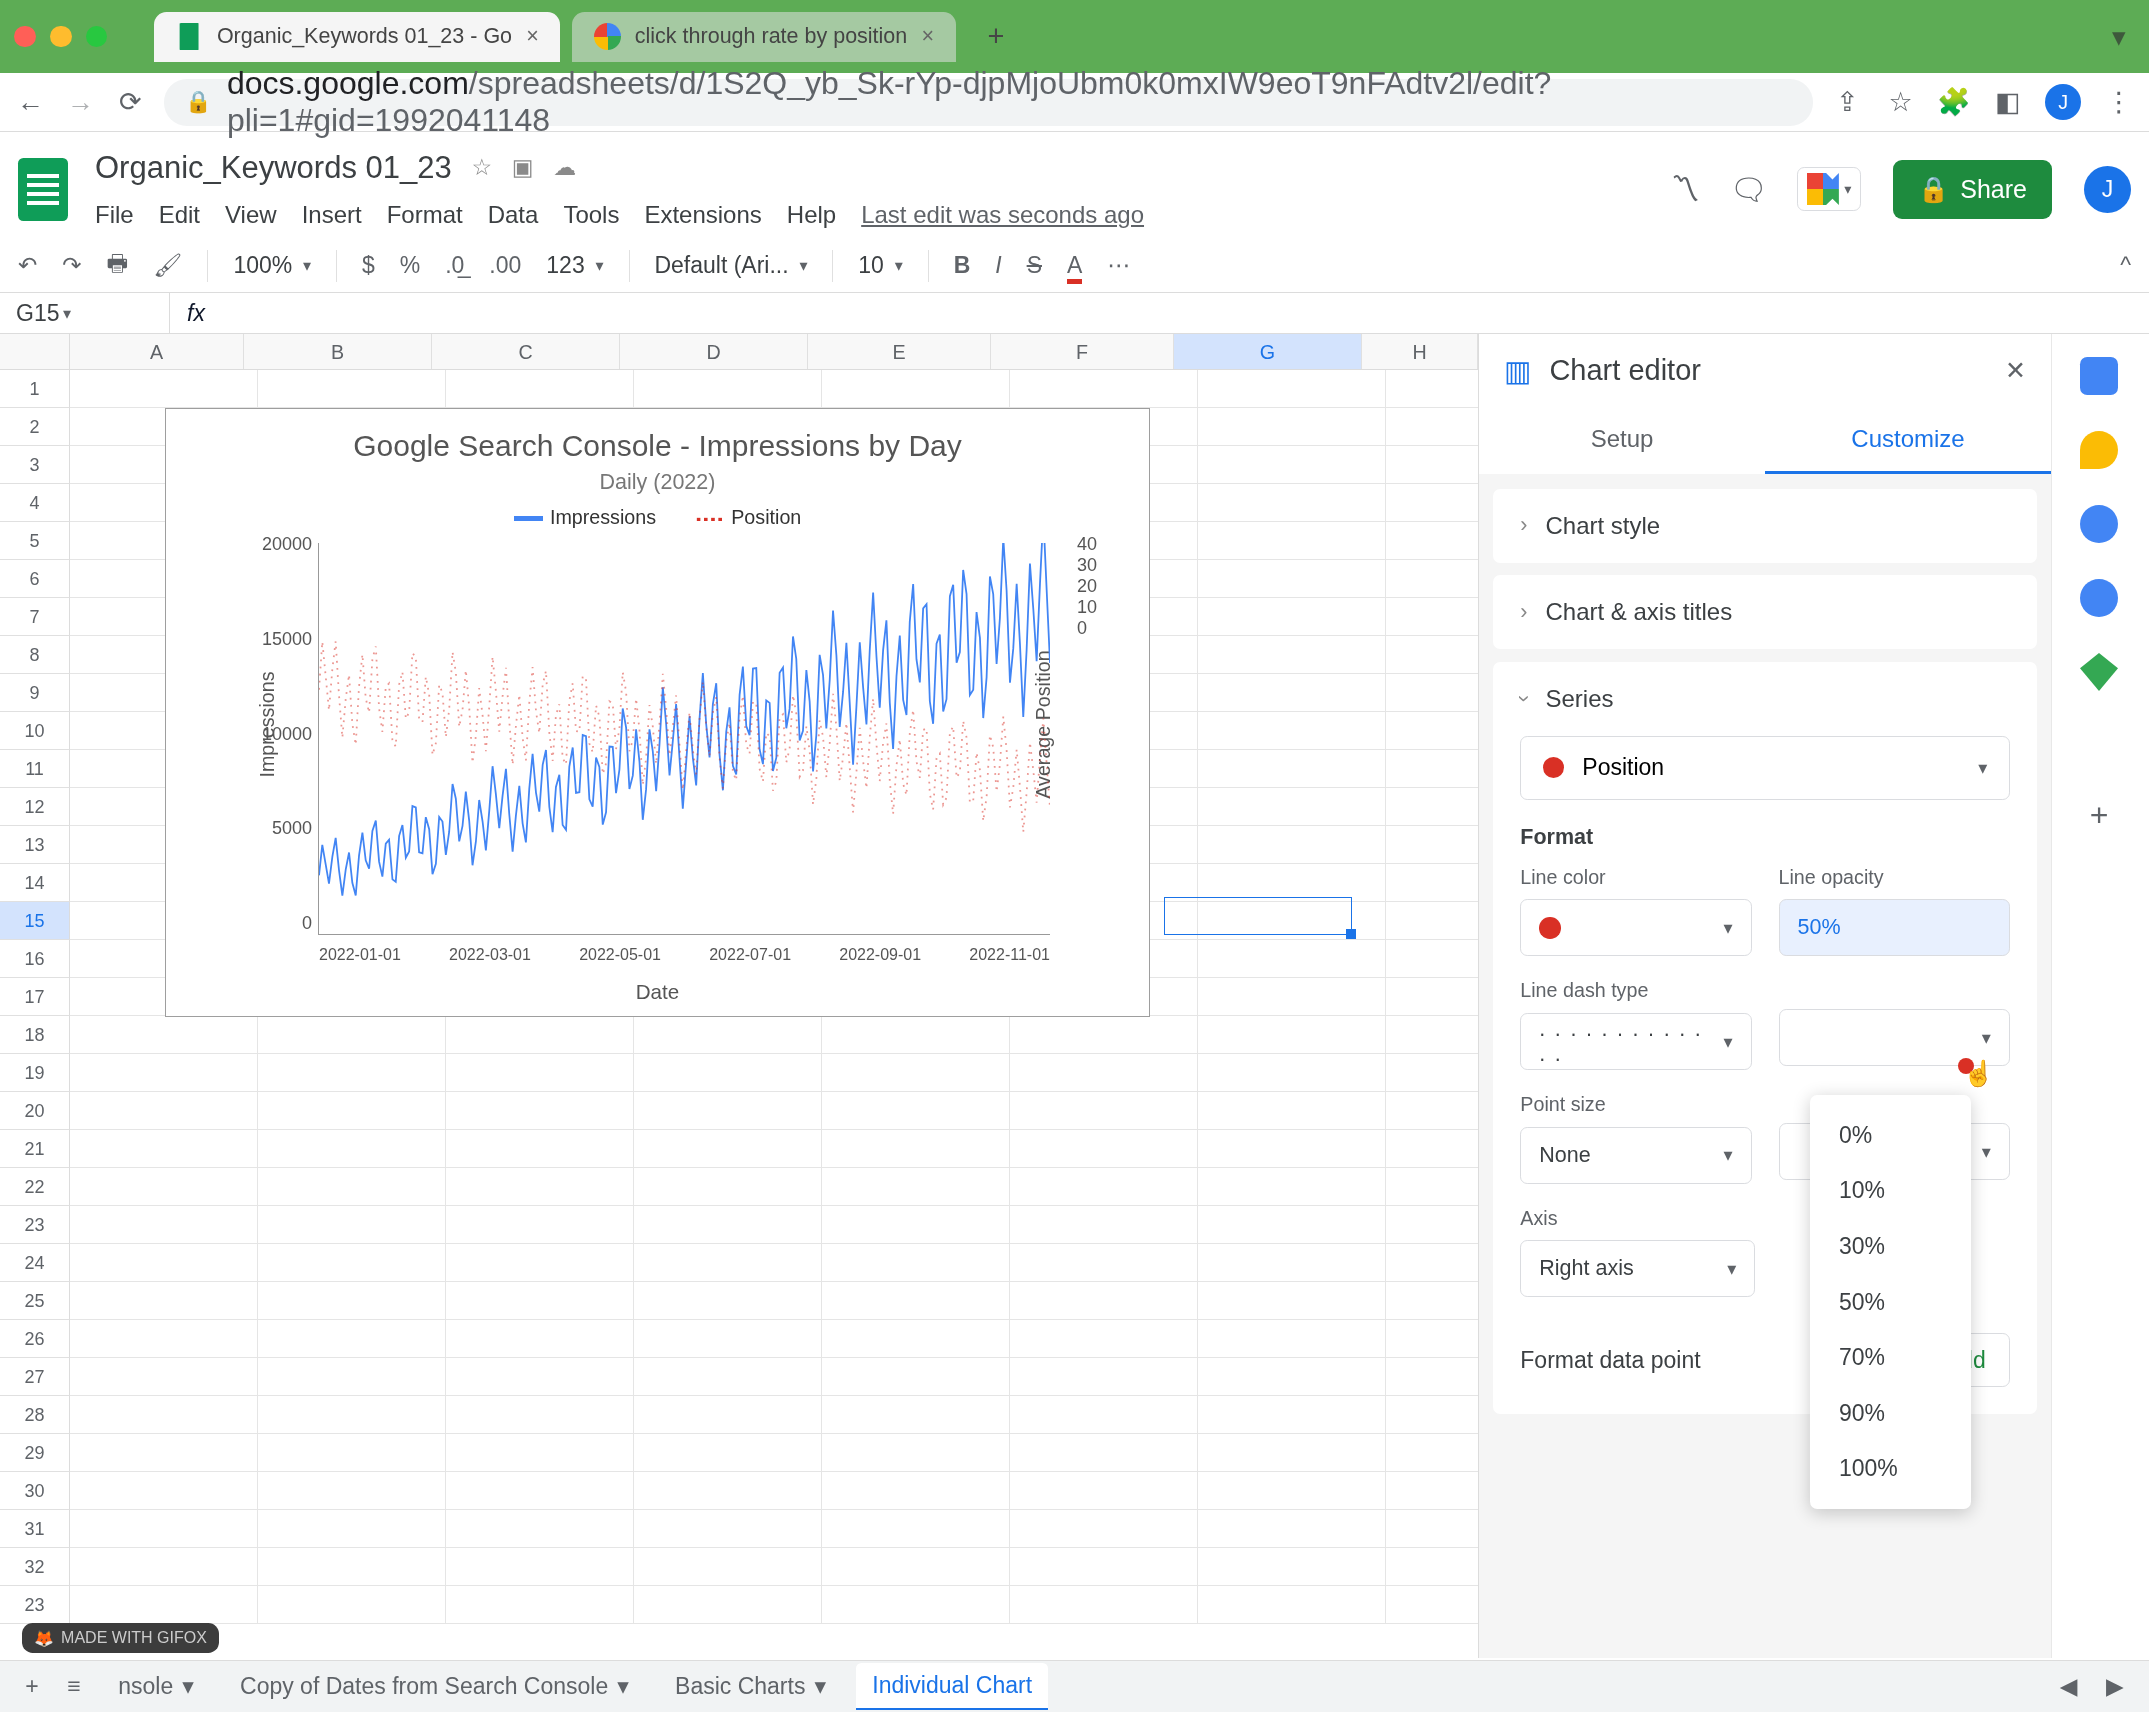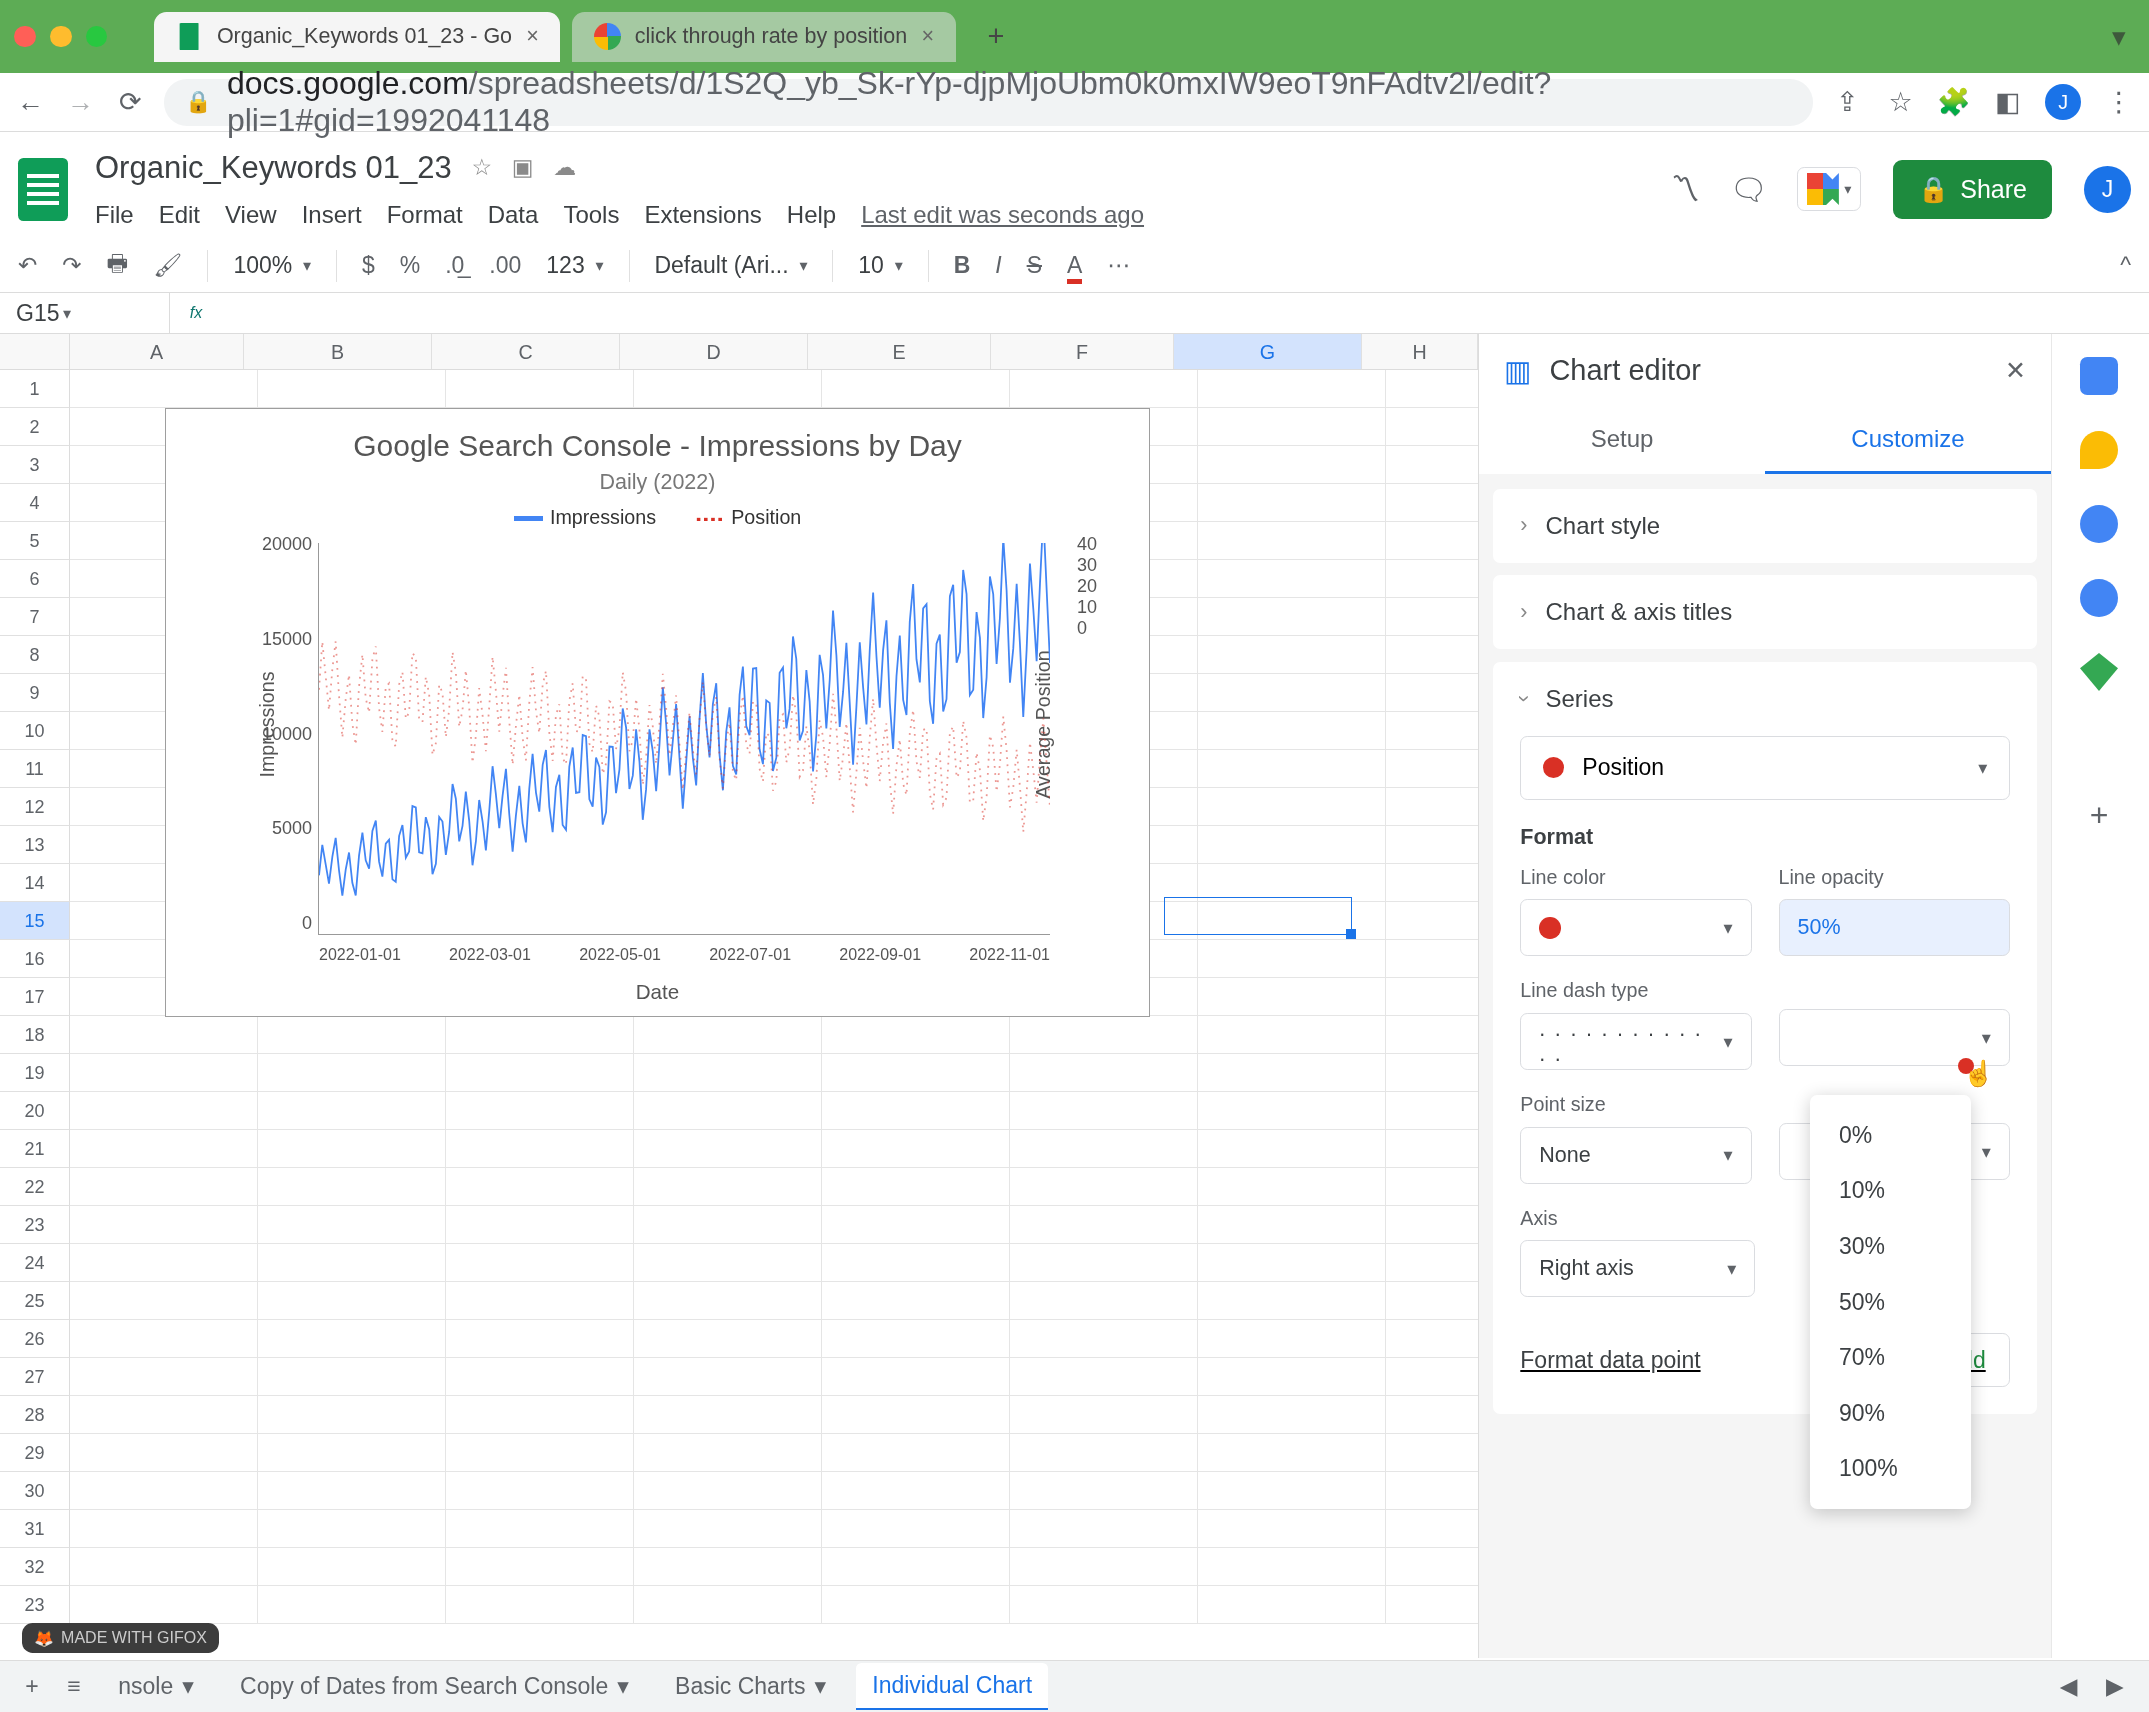--- a/index.html
+++ b/index.html
@@ -54,21 +54,21 @@
   .tsep { width: 0.9px; height: 32px; background: #e0e0e0; }
   .zoom-sel { display: flex; align-items: center; gap: 7.2px; font-size: 23px; color: #3c4043; }
   .caret::after { content: "▾"; color: #5f6368; margin-left: 3.6px; font-size: 16px; }
   .text-color-btn { position: relative; }
   .text-color-btn::after { content: ""; position: absolute; left: 0; right: 0; bottom: -5.4px; height: 5.4px; background: #d93025; }
   .toolbar-spacer { flex: 1; }
 
   
   .fx-bar { height: 41px; display: flex; align-items: stretch; border-bottom: 0.9px solid #dcdcdc; }
   .cell-ref { width: 170px; display: flex; align-items: center; padding-left: 16px; font-size: 23px; color: #3c4043; border-right: 0.9px solid #dcdcdc; }
-  .fx { width: 52px; display: flex; align-items: center; justify-content: center; font-style: italic; color: #0f766e; font-size: 16px; }
+  .fx { width: 52px; display: flex; align-items: center; justify-content: center; font-style: italic; color: #0f172a; font-size: 23px; }
   .fx-input { flex: 1; }
 
   
   .main { display: flex; height: calc(1712px - 73px - 59px - 107px - 54px - 41px - 54px); }
   .sheet-area { width: 1478px; position: relative; overflow: hidden; background: #fff; }
   .col-headers { display: flex; height: 36px; background: #f8f8f8; border-bottom: 0.9px solid #dcdcdc; }
   .rowhead-stub { width: 70px; border-right: 0.9px solid #dcdcdc; }
   .col-h { border-right: 0.9px solid #e0e0e0; text-align: center; font-size: 19.7px; color: #5f6368; line-height: 36px; }
   .col-A { width: 174px; } .col-B { width: 188px; } .col-C { width: 188px; } .col-D { width: 188px; } .col-E { width: 183px; } .col-F { width: 183px; } .col-G { width: 188px; } .col-H { width: 116px; }
   .col-h.sel { background: #d3e3fd; color: #1a73e8; }
@@ -453,21 +453,21 @@
         </div>
 
         <div class="fld" style="width:48%;">
           <div class="fld-label">Axis</div>
           <div class="fld-sel">
             <span>Right axis</span>
             <span class="drop-caret" style="margin-left:auto;">▾</span>
           </div>
         </div>
 
-        <div class="format-dp-row" style="margin-top:36px;text-decoration:underline;">
+        <div class="format-dp-row" style="margin-top:36px;">
           <span style="font-size:23px;color:#3c4043;">Format data point</span>
           <span class="add-btn">Add</span>
         </div>
       </div>
     </div>
 
     <div class="opacity-menu" style="top:761px; left:331px;">
       <div class="opt">0%</div>
       <div class="opt">10%</div>
       <div class="opt">30%</div>

